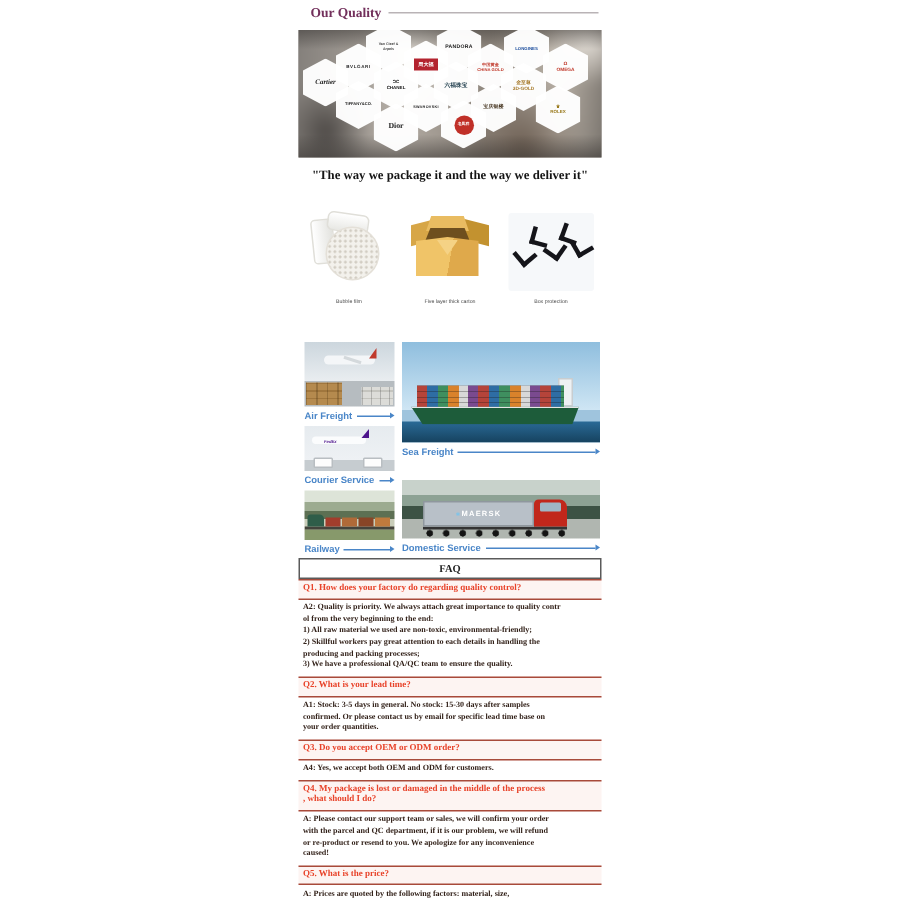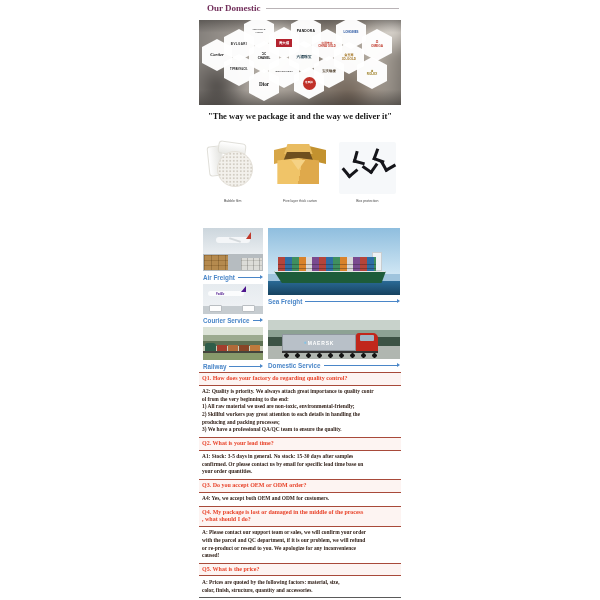--- a/index.html
+++ b/index.html
@@ -125,21 +125,21 @@
   .fa{font-family:"Liberation Serif",serif;font-weight:bold;font-size:5.4px;color:#33221a;line-height:1.42;padding:2.5px 3px 3px;white-space:pre-line;}
   .faq-bottom{border-bottom:1px solid #5a5a5a;}
 </style>
 </head>
 <body>
 
 <div class="page">
   <div class="col">
 
     <div class="p-head">
-      <span class="p-title">Our Domestic</span>
+      <span class="p-title">Our Quality</span>
       <span class="p-line"></span>
     </div>
 
     <div class="banner">
       <div class="banner-blur"></div>
       <div class="banner-edge"></div>
       <div class="hex b-van" style="left:45px;top:-4px">
           <span>Van Cleef &amp;
 Arpels</span>
         </div>
@@ -294,20 +294,21 @@
         </div>
         <div class="slabel">
           <b>Domestic Service</b>
           <i class="lab-line"></i>
             <i class="lab-arrow"></i>
         </div>
       </div>
     </div>
 
     <div class="faq">
+      <div class="faq-title">FAQ</div>
       <div class="fq">Q1. How does your factory do regarding quality control?</div>
       <div class="fa">A2: Quality is priority. We always attach great importance to quality contr
 ol from the very beginning to the end:
 1)  All raw material we used are non-toxic, environmental-friendly;
 2)  Skillful workers pay great attention to each details in handling the
 producing and packing processes;
 3)  We have a professional QA/QC team to ensure the quality.</div>
       <div class="fq">Q2. What is your lead time?</div>
       <div class="fa">A1: Stock: 3-5 days in general. No stock: 15-30 days after samples
 confirmed. Or please contact us by email for specific lead time base on

